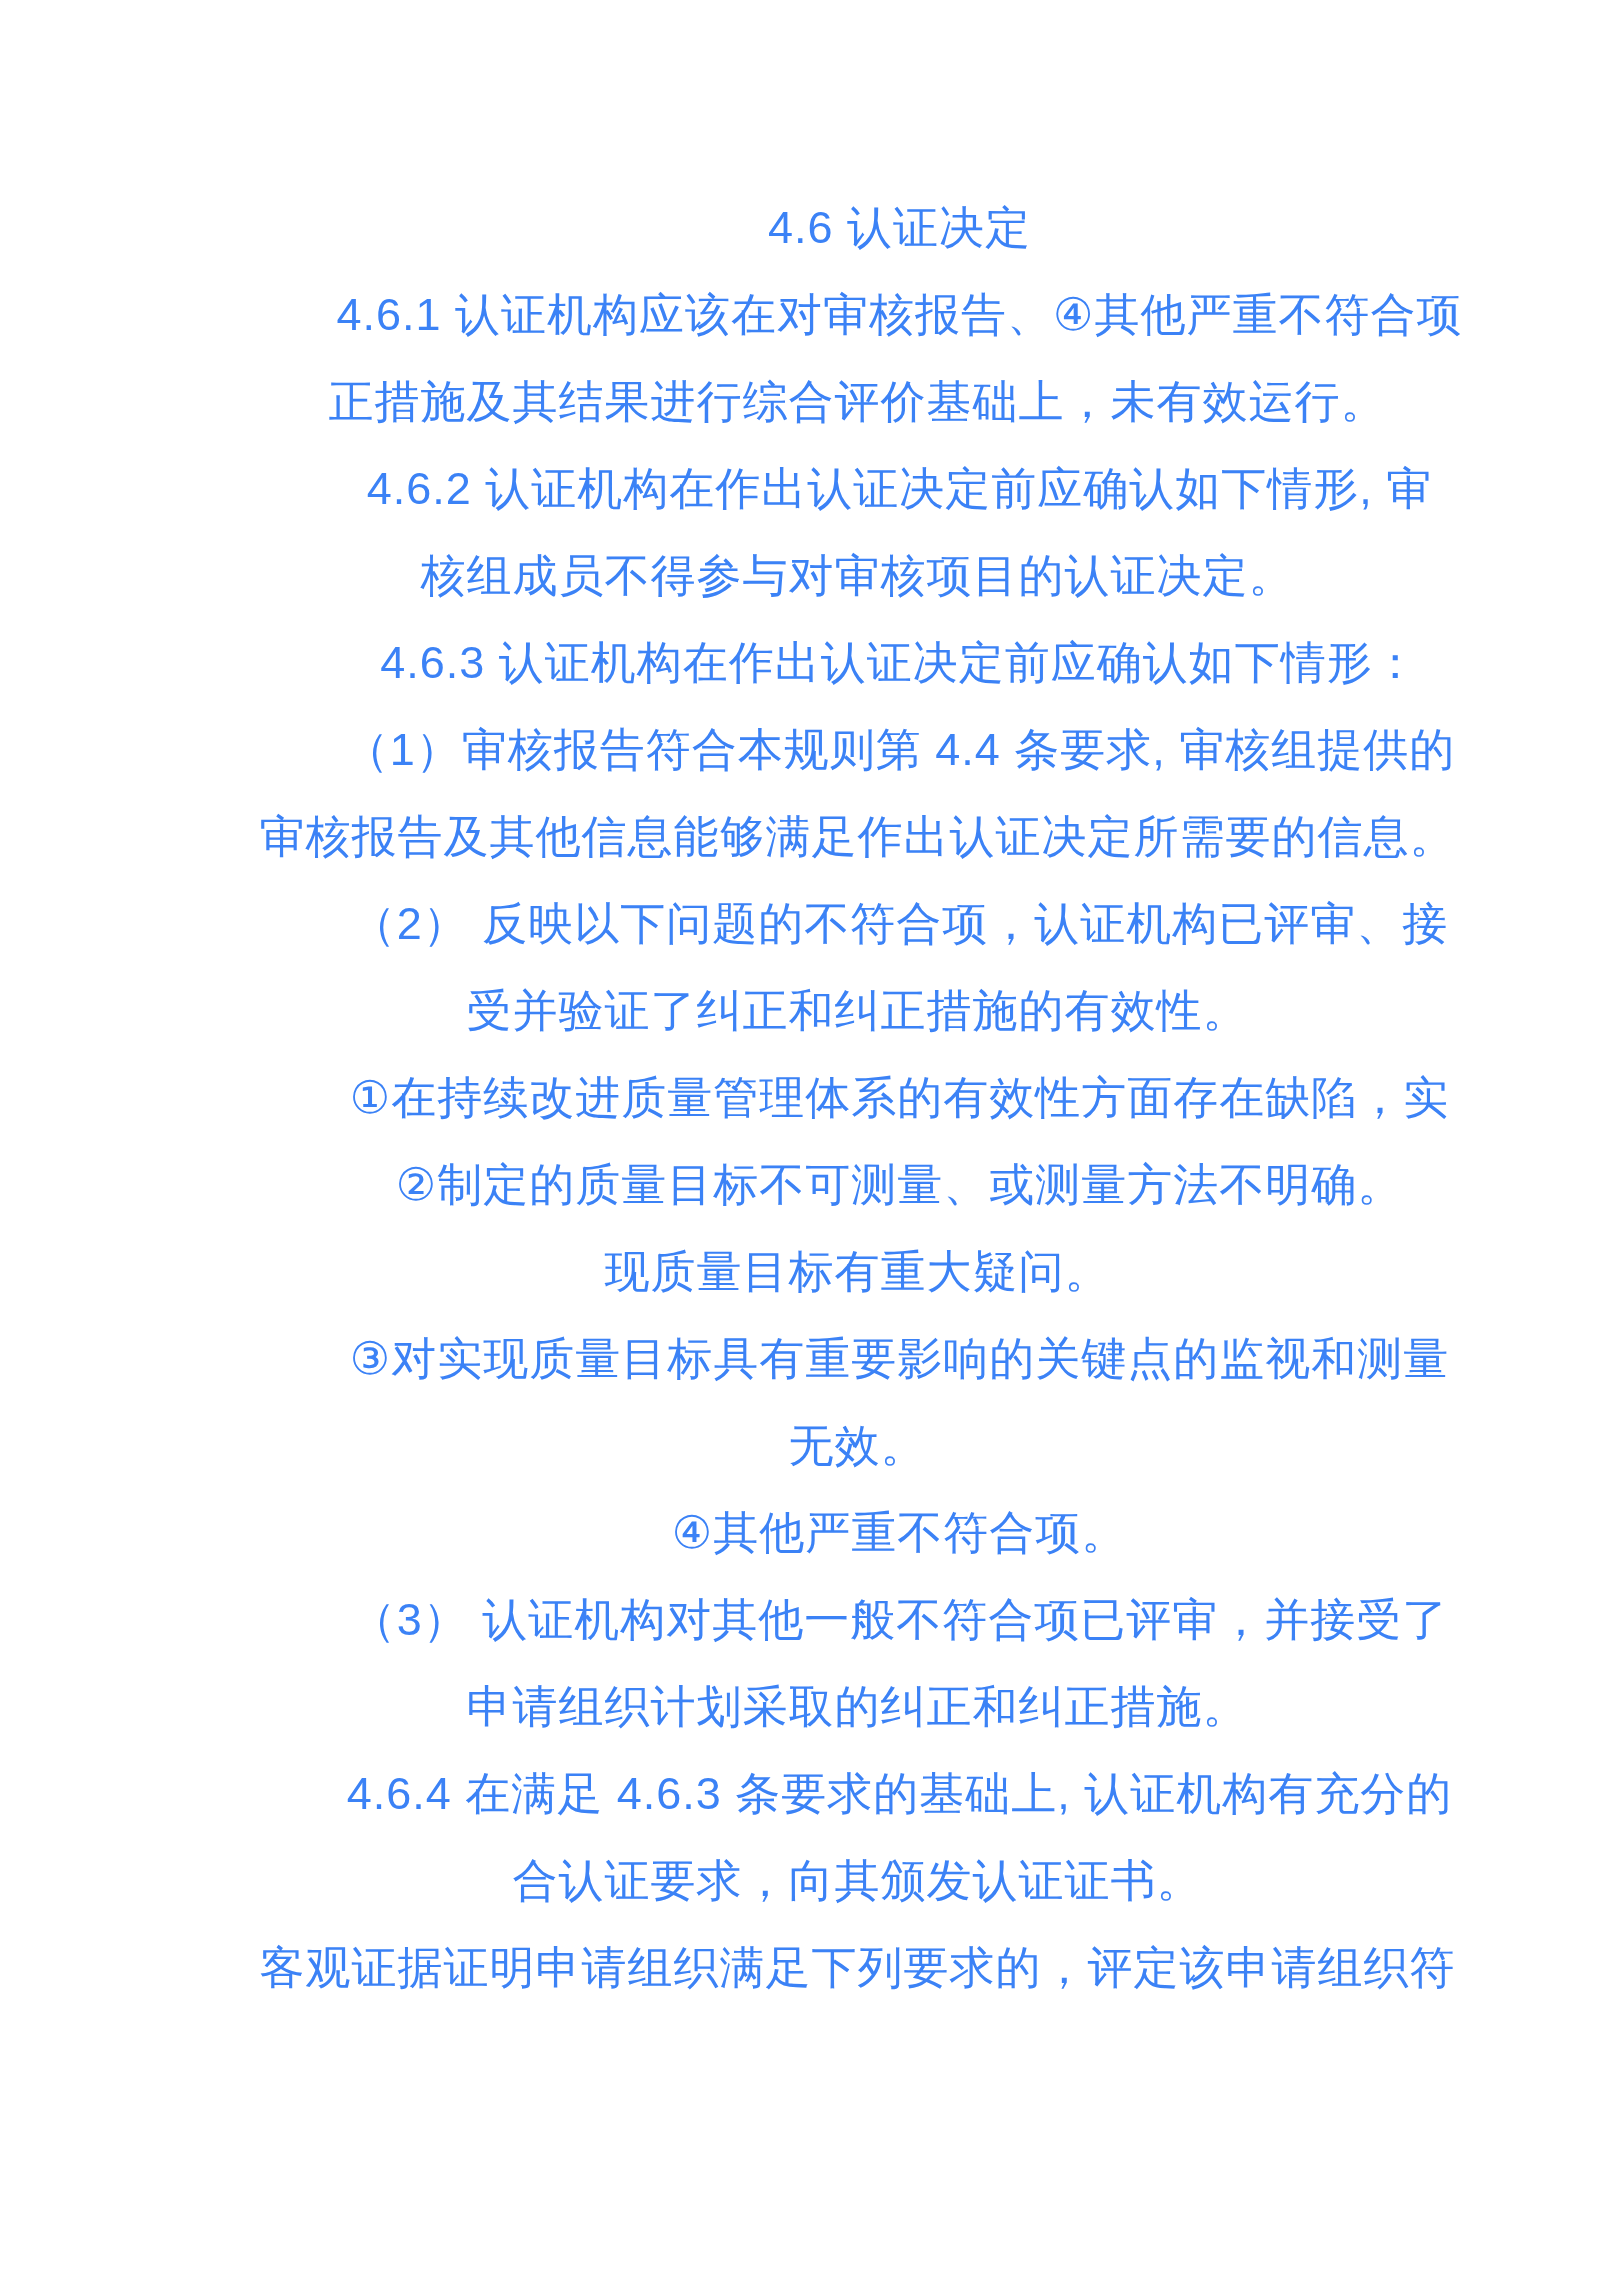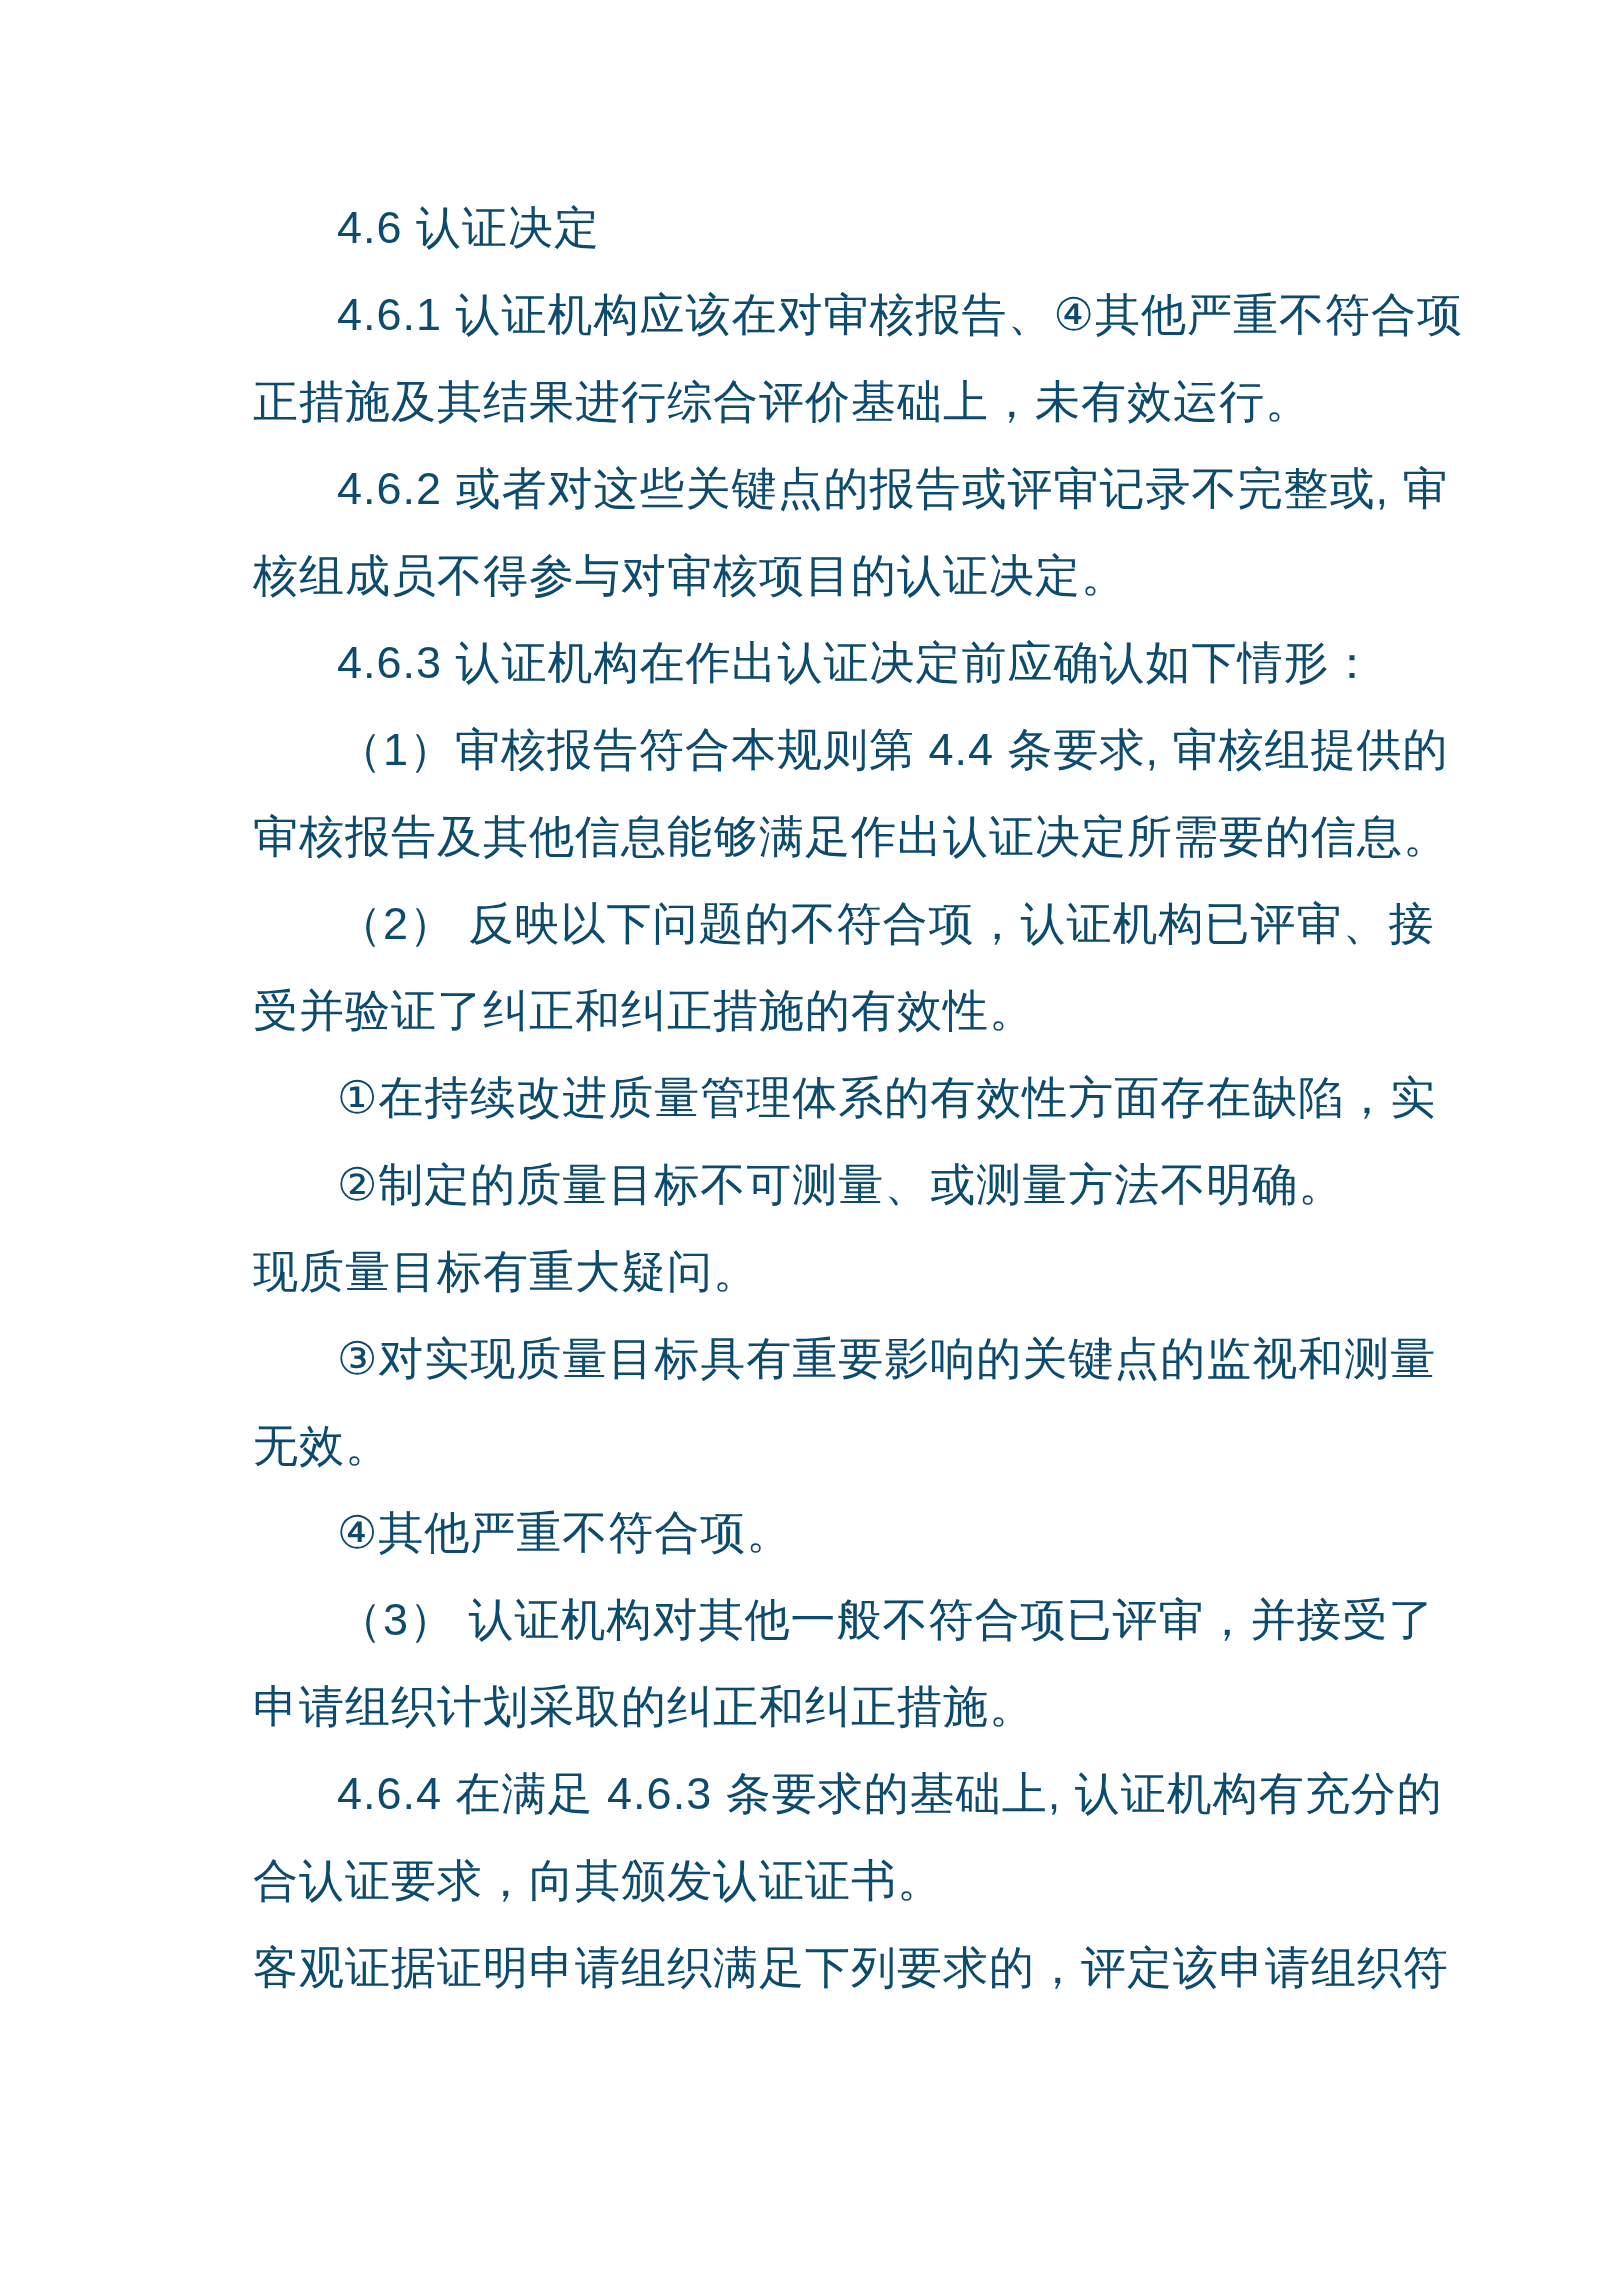--- a/index.html
+++ b/index.html
@@ -20,44 +20,43 @@
     top: 0;
     width: 1621px;
     height: 2293px;
     background: #ffffff;
   }
   .doc {
     position: absolute;
     left: 245px;
     top: 184px;
     width: 1225px;
-    color: #0c4a6e;
+    color: #3b82f6;
     font-size: 45px;
     line-height: 87px;
     letter-spacing: 1px;
-    text-align: left;
-    margin-left: 8px;
+    text-align: center;
   }
   .line {
     white-space: nowrap;
     height: 87px;
   }
   .line.indent {
     padding-left: 84px;
   }
 </style>
 </head>
 <body>
 
 <div class="page">
   <div class="doc">
     <div class="line indent">4.6 认证决定</div>
     <div class="line indent">4.6.1 认证机构应该在对审核报告、④其他严重不符合项</div>
     <div class="line">正措施及其结果进行综合评价基础上，未有效运行。</div>
-    <div class="line indent">4.6.2 或者对这些关键点的报告或评审记录不完整或, 审</div>
+    <div class="line indent">4.6.2 认证机构在作出认证决定前应确认如下情形, 审</div>
     <div class="line">核组成员不得参与对审核项目的认证决定。</div>
     <div class="line indent">4.6.3 认证机构在作出认证决定前应确认如下情形：</div>
     <div class="line indent">（1）审核报告符合本规则第 4.4 条要求, 审核组提供的</div>
     <div class="line">审核报告及其他信息能够满足作出认证决定所需要的信息。</div>
     <div class="line indent">（2） 反映以下问题的不符合项，认证机构已评审、接</div>
     <div class="line">受并验证了纠正和纠正措施的有效性。</div>
     <div class="line indent">①在持续改进质量管理体系的有效性方面存在缺陷，实</div>
     <div class="line indent">②制定的质量目标不可测量、或测量方法不明确。</div>
     <div class="line">现质量目标有重大疑问。</div>
     <div class="line indent">③对实现质量目标具有重要影响的关键点的监视和测量</div>

